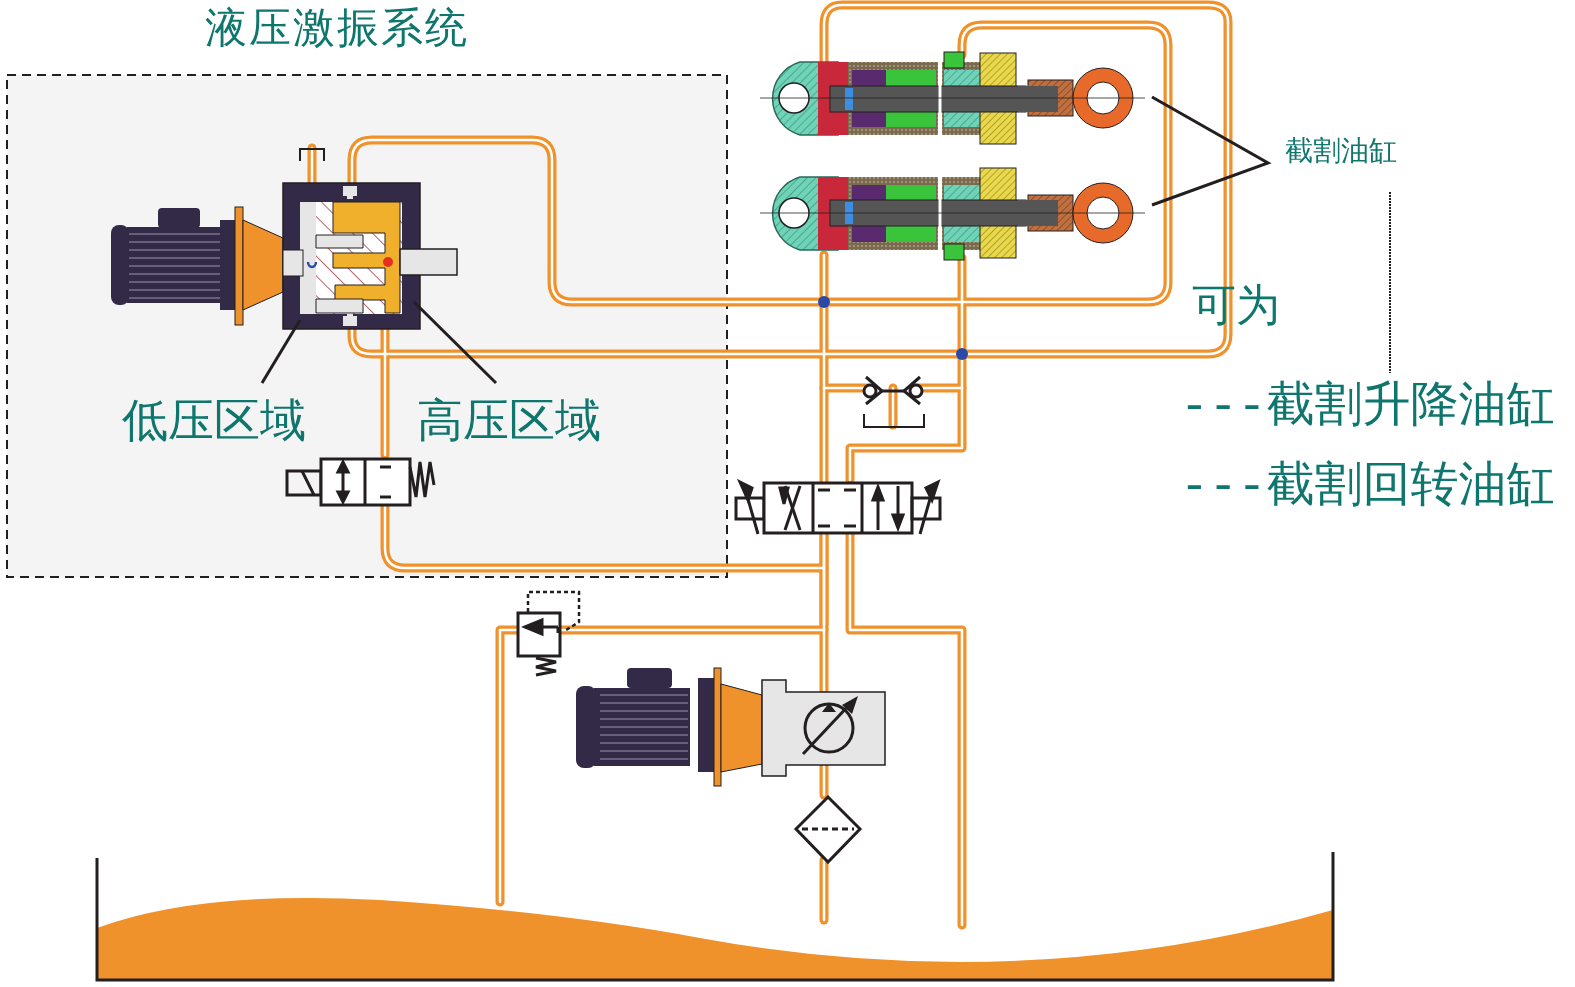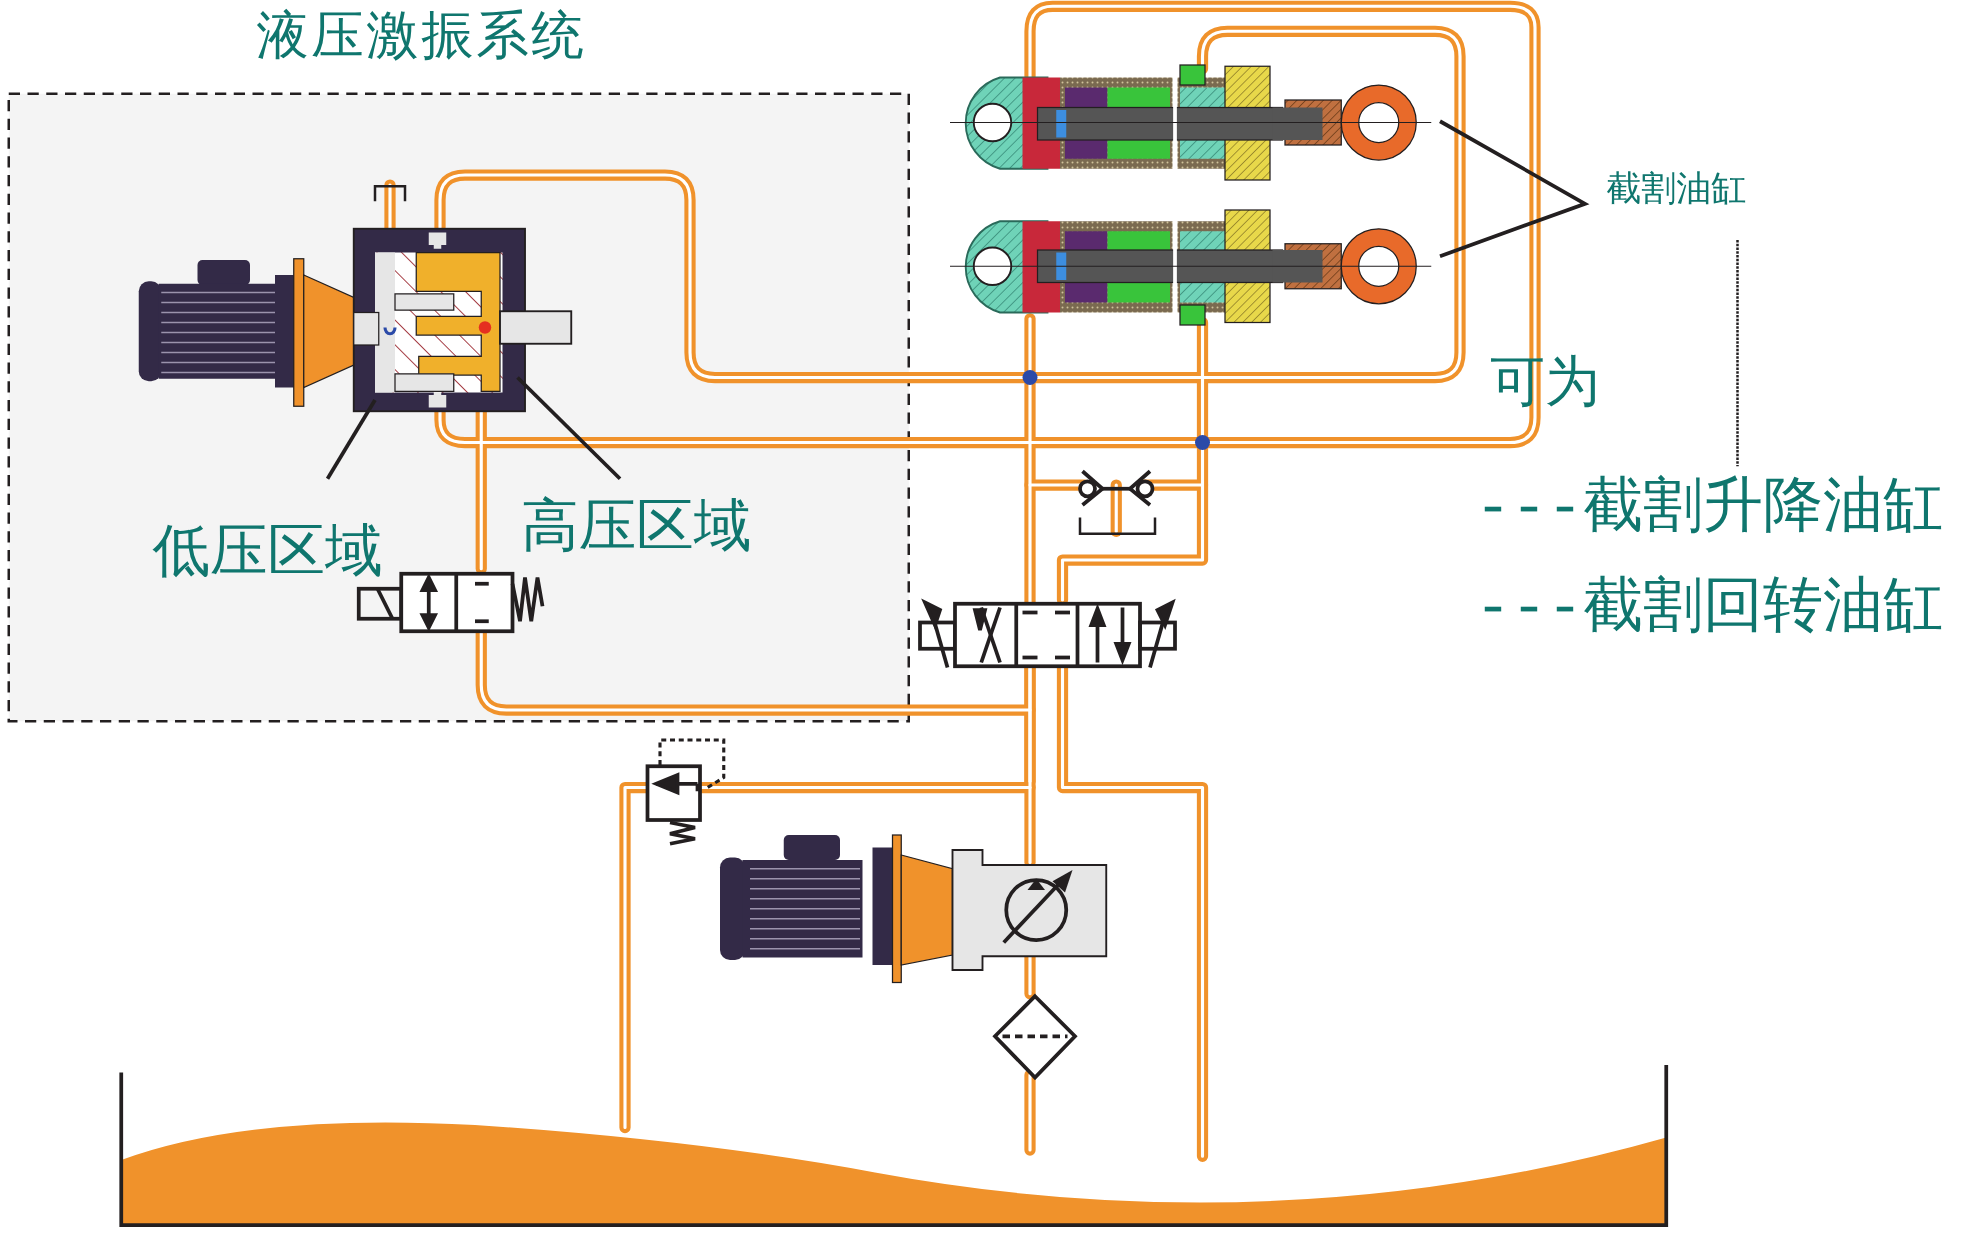--- a/index.html
+++ b/index.html
@@ -4,21 +4,21 @@
 <style>
   html, body { margin: 0; padding: 0; background: #ffffff; }
   body { width: 1575px; height: 987px; position: relative; overflow: hidden; font-family: "DejaVu Serif", "Liberation Serif", serif; }
   svg { position: absolute; left: 0; top: 0; }
   .label { position: absolute; color: #0f766e; white-space: nowrap; font-family: Liberation Mono, monospace; }
   .title { left: 205px; top: 0px; font-size: 42px; letter-spacing: 2px; }
   .cyl-label { left: 1285px; top: 132px; font-size: 28px; }
   .may-label { left: 1192px; top: 258px; font-size: 44px; margin-top: 18px; }
   .opt1 { left: 1180px; top: 372px; font-size: 48px; }
   .opt2 { left: 1180px; top: 452px; font-size: 48px; }
-  .low-label { left: 122px; top: 390px; font-size: 46px; margin-top: 20px; }
+  .low-label { left: 122px; top: 390px; font-size: 46px; }
   .high-label { left: 417px; top: 390px; font-size: 46px; }
 </style>
 </head>
 <body>
 
 <svg width="1575" height="987" viewBox="0 0 1575 987">
   <defs>
     <pattern id="hatch" width="14" height="14" patternUnits="userSpaceOnUse" patternTransform="rotate(-45)">
       <rect width="14" height="14" fill="#ffffff"></rect>
       <line x1="0" y1="0" x2="0" y2="14" stroke="#a0333a" stroke-width="1.5"></line>

